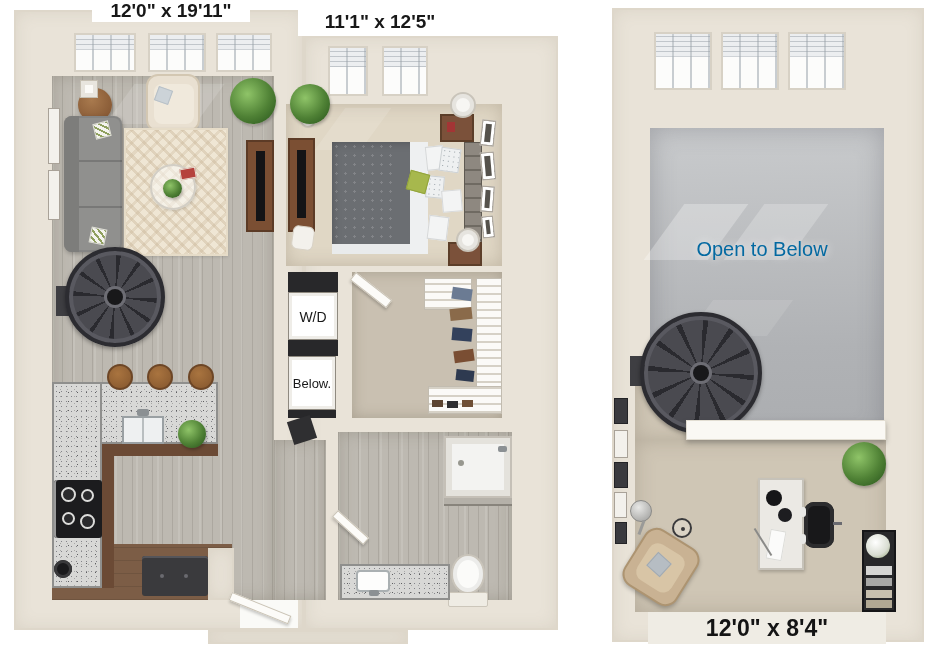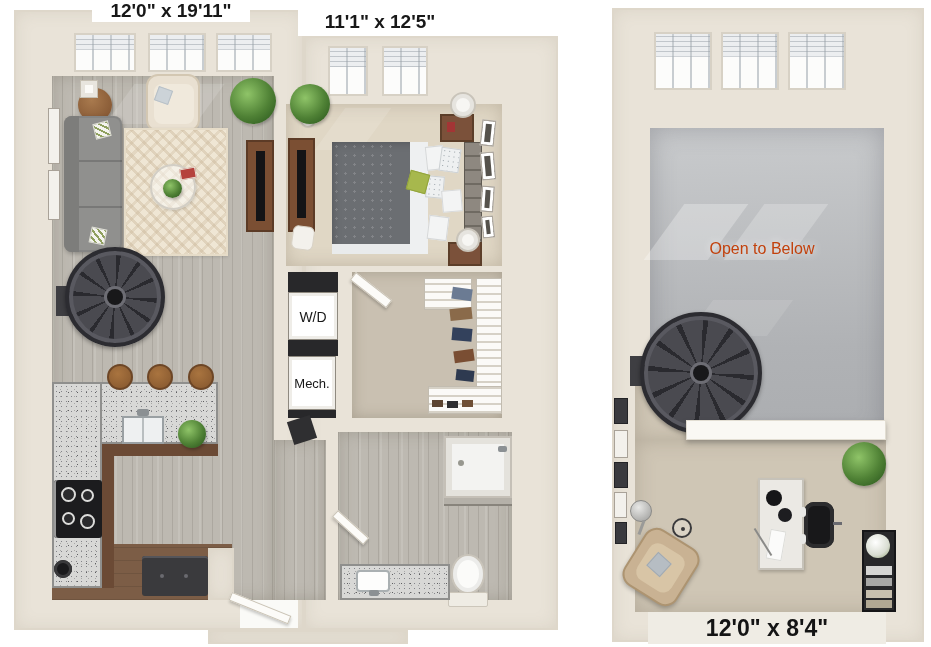--- a/index.html
+++ b/index.html
@@ -149,21 +149,21 @@
     <div class="abs" style="left:54px;top:560px;width:18px;height:18px;border-radius:50%;background:#1a1a1c;box-shadow:inset 0 0 0 3px #39393b"></div>
     <div class="abs" style="left:142px;top:556px;width:66px;height:40px;background:#3a3a3d;border-radius:3px;box-shadow:inset 0 2px 0 #55555a">
       <i class="abs" style="left:18px;top:18px;width:4px;height:4px;border-radius:50%;background:#6a6a70"></i>
       <i class="abs" style="left:42px;top:18px;width:4px;height:4px;border-radius:50%;background:#6a6a70"></i>
     </div>
     <div class="abs cream" style="left:208px;top:548px;width:26px;height:52px"></div>
 
     <div class="abs" style="left:288px;top:272px;width:50px;height:20px;background:#28282a"></div>
     <div class="abs lbl" style="left:288px;top:292px;width:50px;height:48px;line-height:48px;font-size:14px;font-weight:400;background:#ffffff;border:1px solid #8f8a80;box-shadow:inset 0 0 0 3px #efede8">W/D</div>
     <div class="abs" style="left:288px;top:340px;width:50px;height:16px;background:#28282a"></div>
-    <div class="abs lbl" style="left:288px;top:356px;width:48px;height:54px;line-height:54px;font-size:13px;font-weight:400;background:#ffffff;border:1px solid #8f8a80;box-shadow:inset 0 0 0 3px #efede8">Mech.</div>
+    <div class="abs lbl" style="left:288px;top:356px;width:48px;height:54px;line-height:54px;font-size:13px;font-weight:400;background:#ffffff;border:1px solid #8f8a80;box-shadow:inset 0 0 0 3px #efede8">Below.</div>
     <div class="abs" style="left:288px;top:410px;width:48px;height:8px;background:#28282a"></div>
 
     <div class="abs door" style="left:356px;top:272px;width:46px;height:10px;transform:rotate(38deg);transform-origin:left top"></div>
     <div class="abs wire" style="left:476px;top:278px;width:26px;height:114px"></div>
     <div class="abs wire" style="left:424px;top:278px;width:48px;height:32px"></div>
     <div class="abs wire" style="left:428px;top:386px;width:74px;height:28px"></div>
     <div class="abs" style="left:452px;top:288px;width:20px;height:12px;background:#6b7b93;transform:rotate(8deg)"></div>
     <div class="abs" style="left:450px;top:308px;width:22px;height:12px;background:#8a6a4a;transform:rotate(-6deg)"></div>
     <div class="abs" style="left:452px;top:328px;width:20px;height:13px;background:#33415c;transform:rotate(5deg)"></div>
     <div class="abs" style="left:454px;top:350px;width:20px;height:12px;background:#7a4e33;transform:rotate(-8deg)"></div>
@@ -239,21 +239,21 @@
     <div class="abs carpetL" style="left:635px;top:384px;width:55px;height:56px"></div>
     <div class="abs carpetL" style="left:635px;top:440px;width:251px;height:172px"></div>
 
     <div class="abs" style="left:630px;top:356px;width:14px;height:30px;background:#3e3e42"></div>
     <div class="abs stair" style="left:640px;top:312px;width:122px;height:122px">
         <i></i>
       </div>
 
     <div class="abs" style="left:686px;top:420px;width:200px;height:20px;background:#faf8f4;border:1px solid #e2ddd2;box-shadow:0 3px 5px rgba(60,60,60,.35)"></div>
 
-    <div class="abs lbl" style="left:662px;top:236px;width:200px;height:26px;line-height:26px;font-size:16px;font-weight:400;color:#c2410c;text-shadow:0 0 8px rgba(255,255,255,.9)">Open to Below</div>
+    <div class="abs lbl" style="left:662px;top:236px;width:200px;height:26px;line-height:26px;font-size:20px;font-weight:400;color:#0369a1;text-shadow:0 0 8px rgba(255,255,255,.9)">Open to Below</div>
 
     <div class="abs darkframe" style="left:614px;top:398px;width:14px;height:26px"></div>
     <div class="abs frame" style="left:614px;top:430px;width:14px;height:28px"></div>
     <div class="abs darkframe" style="left:614px;top:462px;width:14px;height:26px"></div>
     <div class="abs frame" style="left:614px;top:492px;width:13px;height:26px"></div>
     <div class="abs darkframe" style="left:615px;top:522px;width:12px;height:22px"></div>
 
     <div class="abs" style="left:630px;top:500px;width:22px;height:22px;border-radius:50%;background:radial-gradient(circle at 38% 32%,#e8e8e6,#9a9a98);border:1px solid #8a8a88"></div>
     <div class="abs" style="left:640px;top:520px;width:3px;height:15px;background:#9a9a98;transform:rotate(20deg)"></div>
     <div class="abs" style="left:672px;top:518px;width:20px;height:20px;border-radius:50%;border:2px solid #3a3a3c;background:rgba(250,250,248,.25)">

